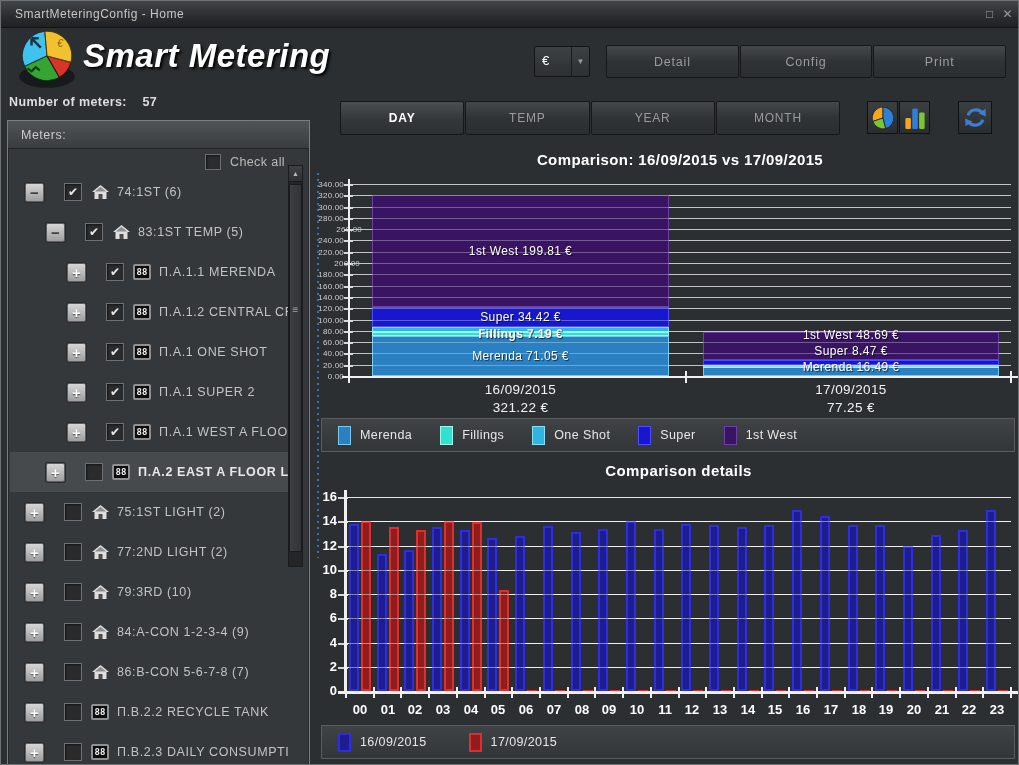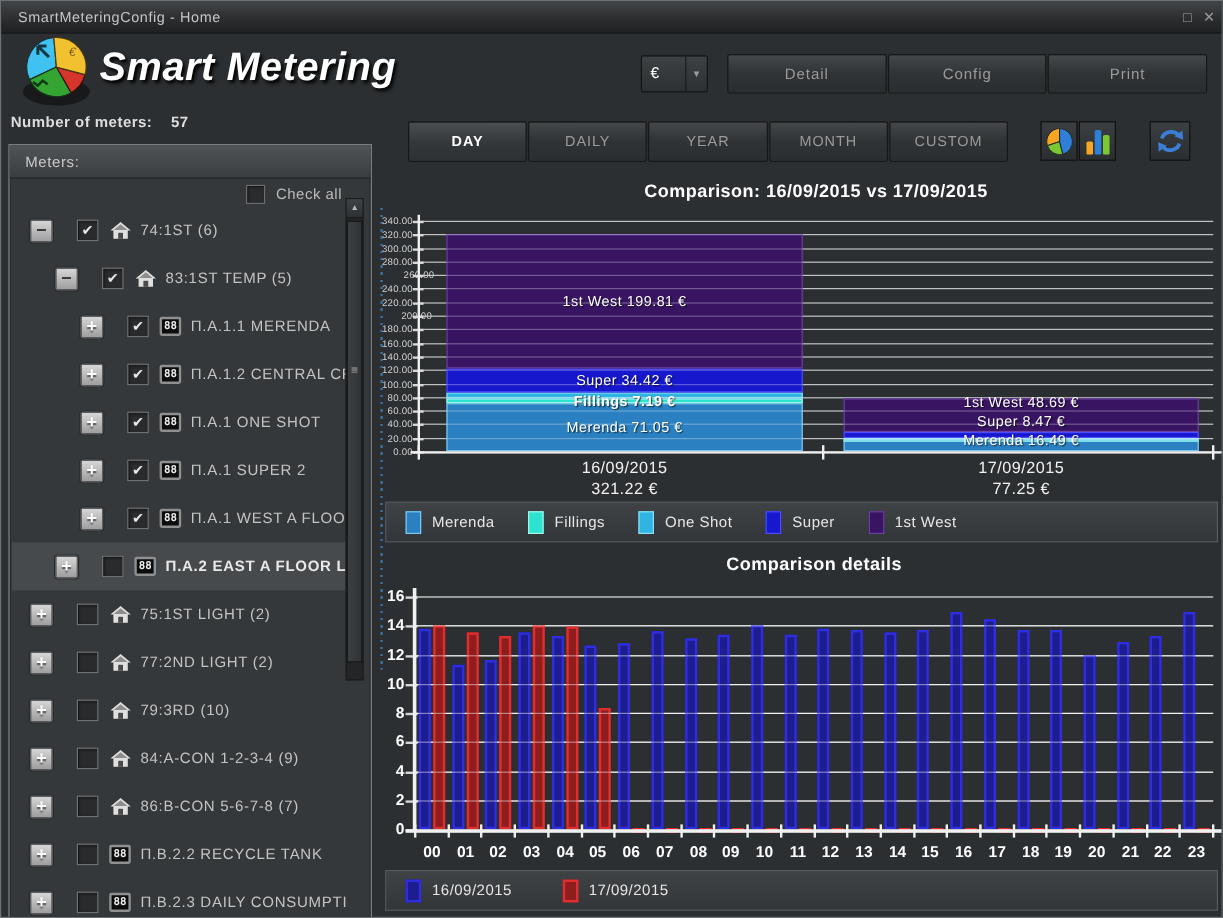--- a/index.html
+++ b/index.html
@@ -274,24 +274,23 @@
       <div class="sb-up">▲</div>
       <div class="sb-thumb">
         <span class="grip">≡</span>
       </div>
     </div>
   </div>
   <div class="focusdots"></div>
 
   <div id="periodRow">
       <div class="btn act">DAY</div>
-      <div class="btn">DAILY</div>
+      <div class="btn">TEMP</div>
       <div class="btn">YEAR</div>
       <div class="btn">MONTH</div>
-      <div class="btn">CUSTOM</div>
     </div>
   <div class="iconbtn" style="left:866px;top:100px;width:31px;height:33px">
     <svg viewBox="0 0 16 16" width="22" height="22">
       <path d="M8 8 L8 0 A8 8 0 0 0 .6 10.5 Z" fill="#f5a623" stroke="#222" stroke-width=".6"></path>
       <path d="M8 8 L.6 10.5 A8 8 0 0 0 10 15.7 Z" fill="#79c832" stroke="#222" stroke-width=".6"></path>
       <path d="M8 8 L10 15.7 A8 8 0 0 0 8 0 Z" fill="#2e7fd8" stroke="#222" stroke-width=".6"></path>
     </svg>
   </div>
   <div class="iconbtn" style="left:898px;top:100px;width:31px;height:33px">
     <svg viewBox="0 0 16 16" width="22" height="22">

